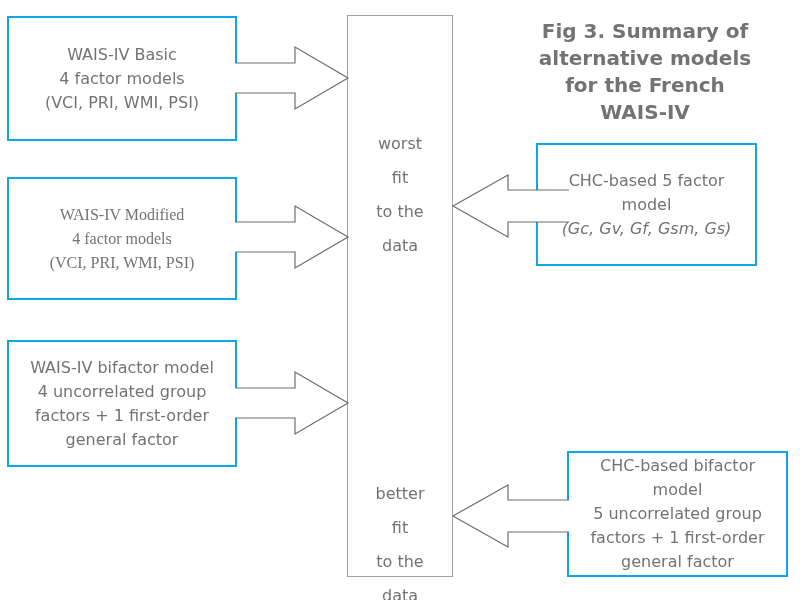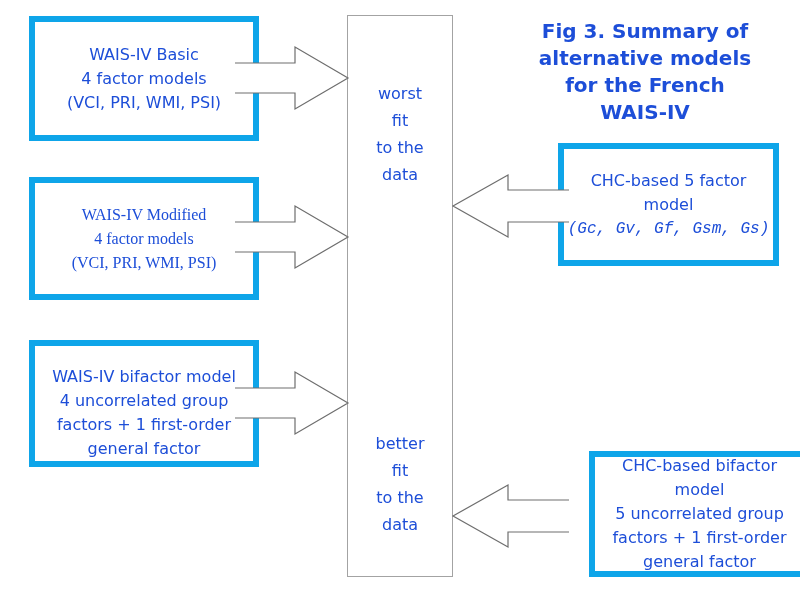--- a/index.html
+++ b/index.html
@@ -6,67 +6,66 @@
     margin: 0;
     padding: 0;
     background: #ffffff;
   }
   .canvas {
     position: relative;
     width: 800px;
     height: 600px;
     background: #ffffff;
     font-family: "DejaVu Sans", "Liberation Sans", sans-serif;
-    color: #1d4ed8;
+    color: #737373;
     overflow: hidden;
   }
   .box {
     position: absolute;
-    border: 6px solid #0ea5e9;
+    border: 2px solid #0ea5e9;
     background: #ffffff;
     display: flex;
     align-items: center;
     justify-content: center;
     text-align: center;
     box-sizing: border-box;
-    margin-left: 22px;
   }
   .boxtext {
     white-space: pre-line;
     font-size: 16px;
     line-height: 24px;
     text-align: center;
     width: 100%;
   }
   .italic-line {
     font-style: italic;
     font-size: 16px;
     line-height: 24px;
     display: block;
-    font-family: Liberation Mono, monospace;
   }
   .left1 { left: 7px;  top: 16px;  width: 230px; height: 125px; }
   .left2 { left: 7px;  top: 177px; width: 230px; height: 123px; font-family: Liberation Serif, serif; }
-  .left3 { left: 7px;  top: 340px; width: 230px; height: 127px; align-items: flex-end; }
+  .left3 { left: 7px;  top: 340px; width: 230px; height: 127px; }
   .right1 { left: 536px; top: 143px; width: 221px; height: 123px; }
   .right2 { left: 567px; top: 451px; width: 221px; height: 126px; }
   .center-box {
     position: absolute;
     left: 347px; top: 15px; width: 106px; height: 562px;
     border: 1px solid #a3a3a3;
     background: #ffffff;
     box-sizing: border-box;
   }
   .center-text {
     position: absolute;
     left: 0; width: 100%;
     text-align: center;
     white-space: pre-line;
     font-size: 16px;
-    line-height: 27px;
+    line-height: 34px;
+    margin-top: 47px;
   }
   .ct-worst  { top: 64px; }
   .ct-middle { top: 259px; }
   .ct-better { top: 414px; }
   .figure-title {
     position: absolute;
     left: 495px; top: 18px; width: 300px;
     text-align: center;
     font-weight: bold;
     font-size: 20px;

